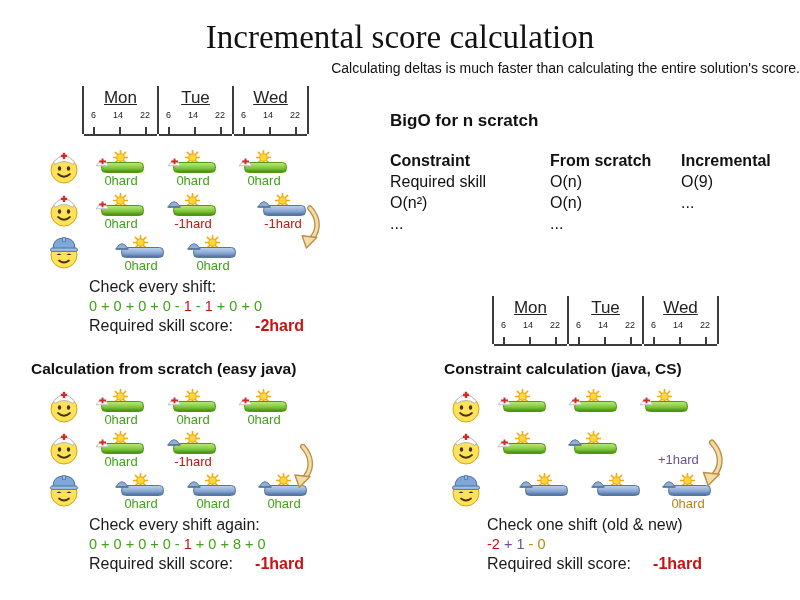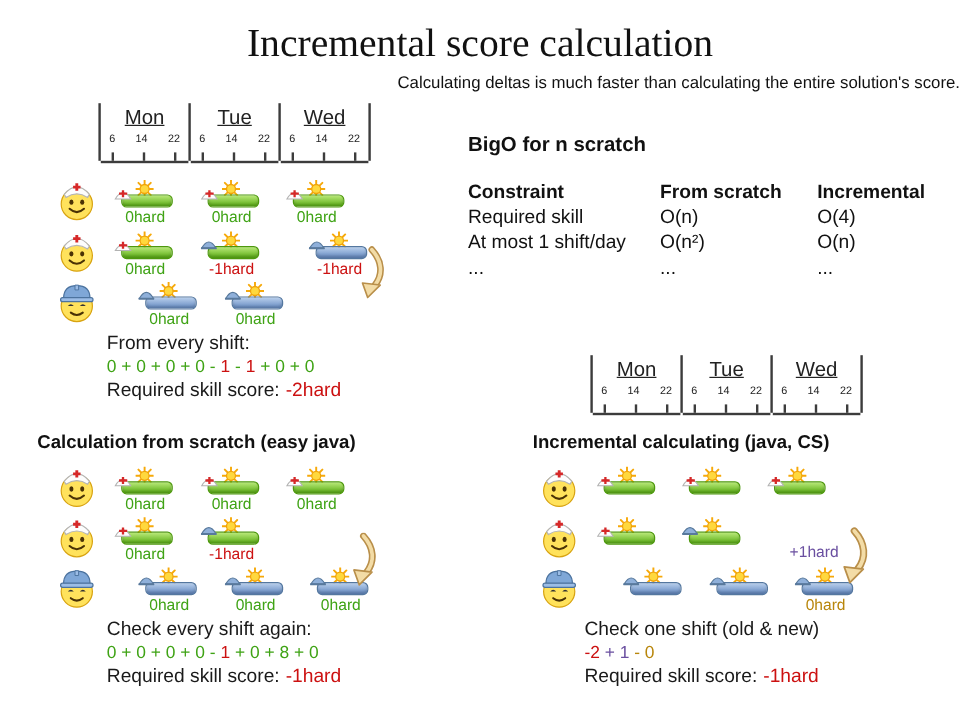--- a/index.html
+++ b/index.html
@@ -39,21 +39,21 @@
   .face{position:absolute;width:36px;height:36px;}
   .arrow{position:absolute;}
 
   .c-green{color:var(--green);} .c-red{color:var(--red);}
   .c-purple{color:var(--purple);} .c-gold{color:var(--gold);}
 
   .sec-head{position:absolute;font-weight:bold;font-size:15.5px;color:#111;white-space:nowrap;}
 
   .check-block{position:absolute;font-size:16px;line-height:19.5px;color:#1a1a1a;white-space:nowrap;}
   .check-block .eq{font-size:14.5px;}
-  .score-val{margin-left:5px;}
+  .score-val{margin-left:22px;font-weight:bold;}
 
   .bigo{position:absolute;left:390px;top:111px;color:#111;}
   .bigo-title{font-weight:bold;font-size:17px;margin:0 0 19px 0;}
   .bigo-table{display:grid;grid-template-columns:160px 131px 112px;font-size:16px;line-height:21px;}
   .bigo-table .hdr{font-weight:bold;}
 
   .delta{position:absolute;font-size:13px;white-space:nowrap;}
 </style>
 </head>
 <body>
@@ -142,22 +142,21 @@
   </div>
 
   <div class="bigo">
     <div class="bigo-title">BigO for n scratch</div>
     <div class="bigo-table">
       <span class="hdr">Constraint</span>
       <span class="hdr">From scratch</span>
       <span class="hdr">Incremental</span>
       <span>Required skill</span>
       <span>O(n)</span>
-      <span>O(4)</span>
-      <span>At most 1 shift/day</span>
+      <span>O(9)</span>
       <span>O(n²)</span>
       <span>O(n)</span>
       <span>...</span>
       <span>...</span>
       <span>...</span>
     </div>
   </div>
 
   <div class="face" style="left:46px;top:149px">
     <svg width="36" height="36" viewBox="0 0 36 36">
@@ -294,21 +293,21 @@
 
   <div class="arrow" style="left:296px;top:204px">
     <svg width="26" height="48" viewBox="0 0 30 52">
         <path d="M16 3C26 14 27 27 19 37" fill="none" stroke="#b98f4a" stroke-width="6.5" stroke-linecap="round"></path>
         <path d="M16 3C26 14 27 27 19 37" fill="none" stroke="#f3dca6" stroke-width="3.5" stroke-linecap="round"></path>
         <path d="M7 35L24 37L12 49Z" fill="#f3dca6" stroke="#b98f4a" stroke-width="1.6" stroke-linejoin="round"></path>
       </svg>
   </div>
 
   <div class="check-block" style="left:89px;top:277px">
-    <div>From every shift:</div>
+    <div>Check every shift:</div>
     <div class="eq"><span class="c-green">0 + 0 + 0 + 0 - </span><span class="c-red">1</span><span class="c-green"> - </span><span class="c-red">1</span><span class="c-green"> + 0 + 0</span></div>
     <div><span>Required skill score:</span><span class="c-red score-val">-2hard</span></div>
   </div>
 
   <div class="sec-head" style="left:31px;top:360px">Calculation from scratch (easy java)</div>
 
   <div class="face" style="left:46px;top:388px">
     <svg width="36" height="36" viewBox="0 0 36 36">
         <circle cx="18" cy="21" r="13" fill="#ffe25c" stroke="#d8a311"></circle>
         <ellipse cx="13.5" cy="19.5" rx="1.7" ry="2.2" fill="#4a3205"></ellipse>
@@ -448,21 +447,21 @@
         <path d="M7 35L24 37L12 49Z" fill="#f3dca6" stroke="#b98f4a" stroke-width="1.6" stroke-linejoin="round"></path>
       </svg>
   </div>
 
   <div class="check-block" style="left:89px;top:515px">
     <div>Check every shift again:</div>
     <div class="eq"><span class="c-green">0 + 0 + 0 + 0 - </span><span class="c-red">1</span><span class="c-green"> + 0 + 8 + 0</span></div>
     <div><span>Required skill score:</span><span class="c-red score-val">-1hard</span></div>
   </div>
 
-  <div class="sec-head" style="left:444px;top:360px">Incremental calculating (java, CS)</div>
+  <div class="sec-head" style="left:444px;top:360px">Constraint calculation (java, CS)</div>
 
   <div class="face" style="left:448px;top:388px">
     <svg width="36" height="36" viewBox="0 0 36 36">
         <circle cx="18" cy="21" r="13" fill="#ffe25c" stroke="#d8a311"></circle>
         <ellipse cx="13.5" cy="19.5" rx="1.7" ry="2.2" fill="#4a3205"></ellipse>
         <ellipse cx="22.5" cy="19.5" rx="1.7" ry="2.2" fill="#4a3205"></ellipse>
         <path d="M12 25q6 5.5 12 0" stroke="#4a3205" stroke-width="1.7" fill="none" stroke-linecap="round"></path>
         <path d="M7.5 13Q18 .5 28.5 13L27 15.5Q18 9.5 9 15.5Z" fill="#fdfdfd" stroke="#b5b5b5"></path>
         <path d="M16.8 3.8h2.4v6.2h-2.4z" fill="#d62828"></path>
         <path d="M14.9 5.7h6.2v2.4h-6.2z" fill="#d62828"></path>

